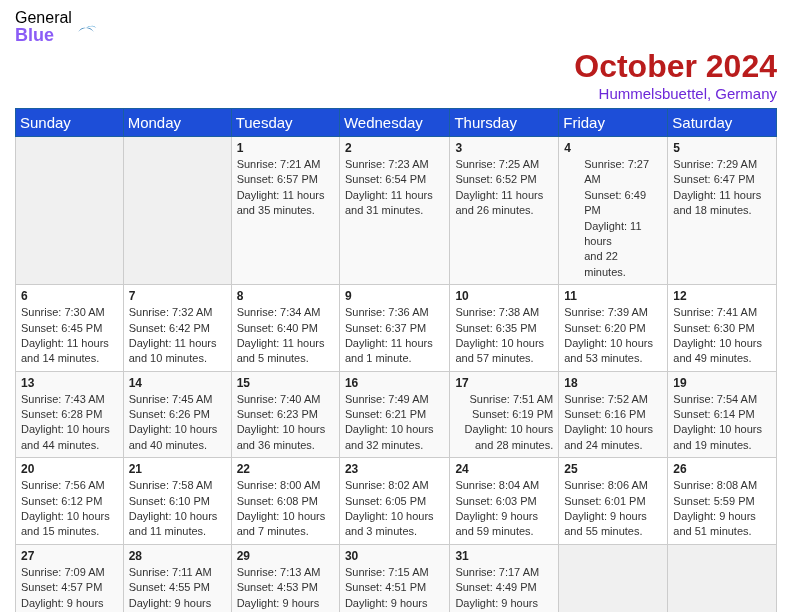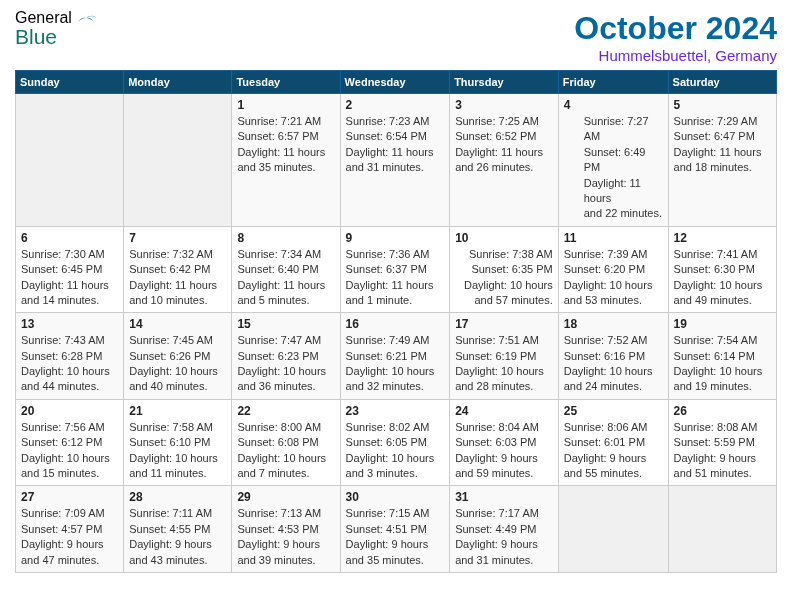--- a/index.html
+++ b/index.html
@@ -16,56 +16,57 @@
       padding: 10px 15px;
     }
     .header {
       display: flex;
       justify-content: space-between;
       align-items: flex-start;
       margin-bottom: 6px;
     }
     .logo {
       display: flex;
-      align-items: flex-start;
+      align-items: flex-end;
     }
     .logo-text {
       display: flex;
       flex-direction: column;
       line-height: 1;
     }
     .logo-icon {
       width: 24px;
       height: 24px;
       margin-left: 2px;
     }
     .title-block {
       text-align: right;
     }
     .main-title {
       font-size: 32px;
       font-weight: bold;
-      color: #0369a1;
+      color: #b91c1c;
+      margin-top: 38px;
     }
     .subtitle {
       font-size: 15px;
       color: #6d28d9;
     }
     .calendar {
       width: 100%;
       border-collapse: collapse;
       font-size: 10.5px;
     }
     .calendar thead th {
-      background: #0c4a6e;
+      background: #1d4ed8;
       color: #fff;
       padding: 5px 4px;
       text-align: left;
-      font-size: 11px;
-      font-weight: bold;
+      font-size: 15px;
+      font-weight: normal;
       border: 1px solid #1a5fa0;
     }
     .calendar tbody td {
       border: 1px solid #ccc;
       vertical-align: top;
       padding: 4px 5px;
       min-height: 80px;
       height: 82px;
       width: 113px;
       background: #fff;
@@ -90,21 +91,21 @@
     }
   </style>
 </head>
 <body>
 
 <div class="page">
   <div class="header">
     <div class="logo">
       <div class="logo-text">
         <span>General</span>
-        <span style="color:#0f766e;font-size:21px;font-weight:normal;">Blue</span>
+        <span style="color:#8b5cf6;font-size:18px;font-weight:bold;">Blue</span>
       </div>
       <svg class="logo-icon" viewBox="0 0 30 30">
         <path d="M5 15 Q15 5 25 15 Q20 8 15 10 Q10 8 5 15Z" fill="#1a6faf"></path>
         <path d="M15 10 Q20 5 28 10 Q24 6 20 8Z" fill="#4a9fd4"></path>
       </svg>
     </div>
     <div class="title-block">
       <div class="main-title">October 2024</div>
       <div class="subtitle">Hummelsbuettel, Germany</div>
     </div>
@@ -186,21 +187,21 @@
           </td>
           <td>
             <span class="day-num">9</span>
             <div class="day-info" style="white-space: pre-line;">Sunrise: 7:36 AM
 Sunset: 6:37 PM
 Daylight: 11 hours
 and 1 minute.</div>
           </td>
           <td>
             <span class="day-num">10</span>
-            <div class="day-info" style="white-space: pre-line; text-align: right;">Sunrise: 7:38 AM
+            <div class="day-info" style="white-space: pre-line;">Sunrise: 7:38 AM
 Sunset: 6:35 PM
 Daylight: 10 hours
 and 57 minutes.</div>
           </td>
           <td>
             <span class="day-num">11</span>
             <div class="day-info" style="white-space: pre-line;">Sunrise: 7:39 AM
 Sunset: 6:20 PM
 Daylight: 10 hours
 and 53 minutes.</div>
@@ -223,35 +224,35 @@
           </td>
           <td>
             <span class="day-num">14</span>
             <div class="day-info" style="white-space: pre-line;">Sunrise: 7:45 AM
 Sunset: 6:26 PM
 Daylight: 10 hours
 and 40 minutes.</div>
           </td>
           <td>
             <span class="day-num">15</span>
-            <div class="day-info" style="white-space: pre-line;">Sunrise: 7:47 AM
+            <div class="day-info" style="white-space: pre-line;">Sunrise: 7:40 AM
 Sunset: 6:23 PM
 Daylight: 10 hours
 and 36 minutes.</div>
           </td>
           <td>
             <span class="day-num">16</span>
             <div class="day-info" style="white-space: pre-line;">Sunrise: 7:49 AM
 Sunset: 6:21 PM
 Daylight: 10 hours
 and 32 minutes.</div>
           </td>
           <td>
             <span class="day-num">17</span>
-            <div class="day-info" style="white-space: pre-line;">Sunrise: 7:51 AM
+            <div class="day-info" style="white-space: pre-line; text-align: right;">Sunrise: 7:51 AM
 Sunset: 6:19 PM
 Daylight: 10 hours
 and 28 minutes.</div>
           </td>
           <td>
             <span class="day-num">18</span>
             <div class="day-info" style="white-space: pre-line;">Sunrise: 7:52 AM
 Sunset: 6:16 PM
 Daylight: 10 hours
 and 24 minutes.</div>

